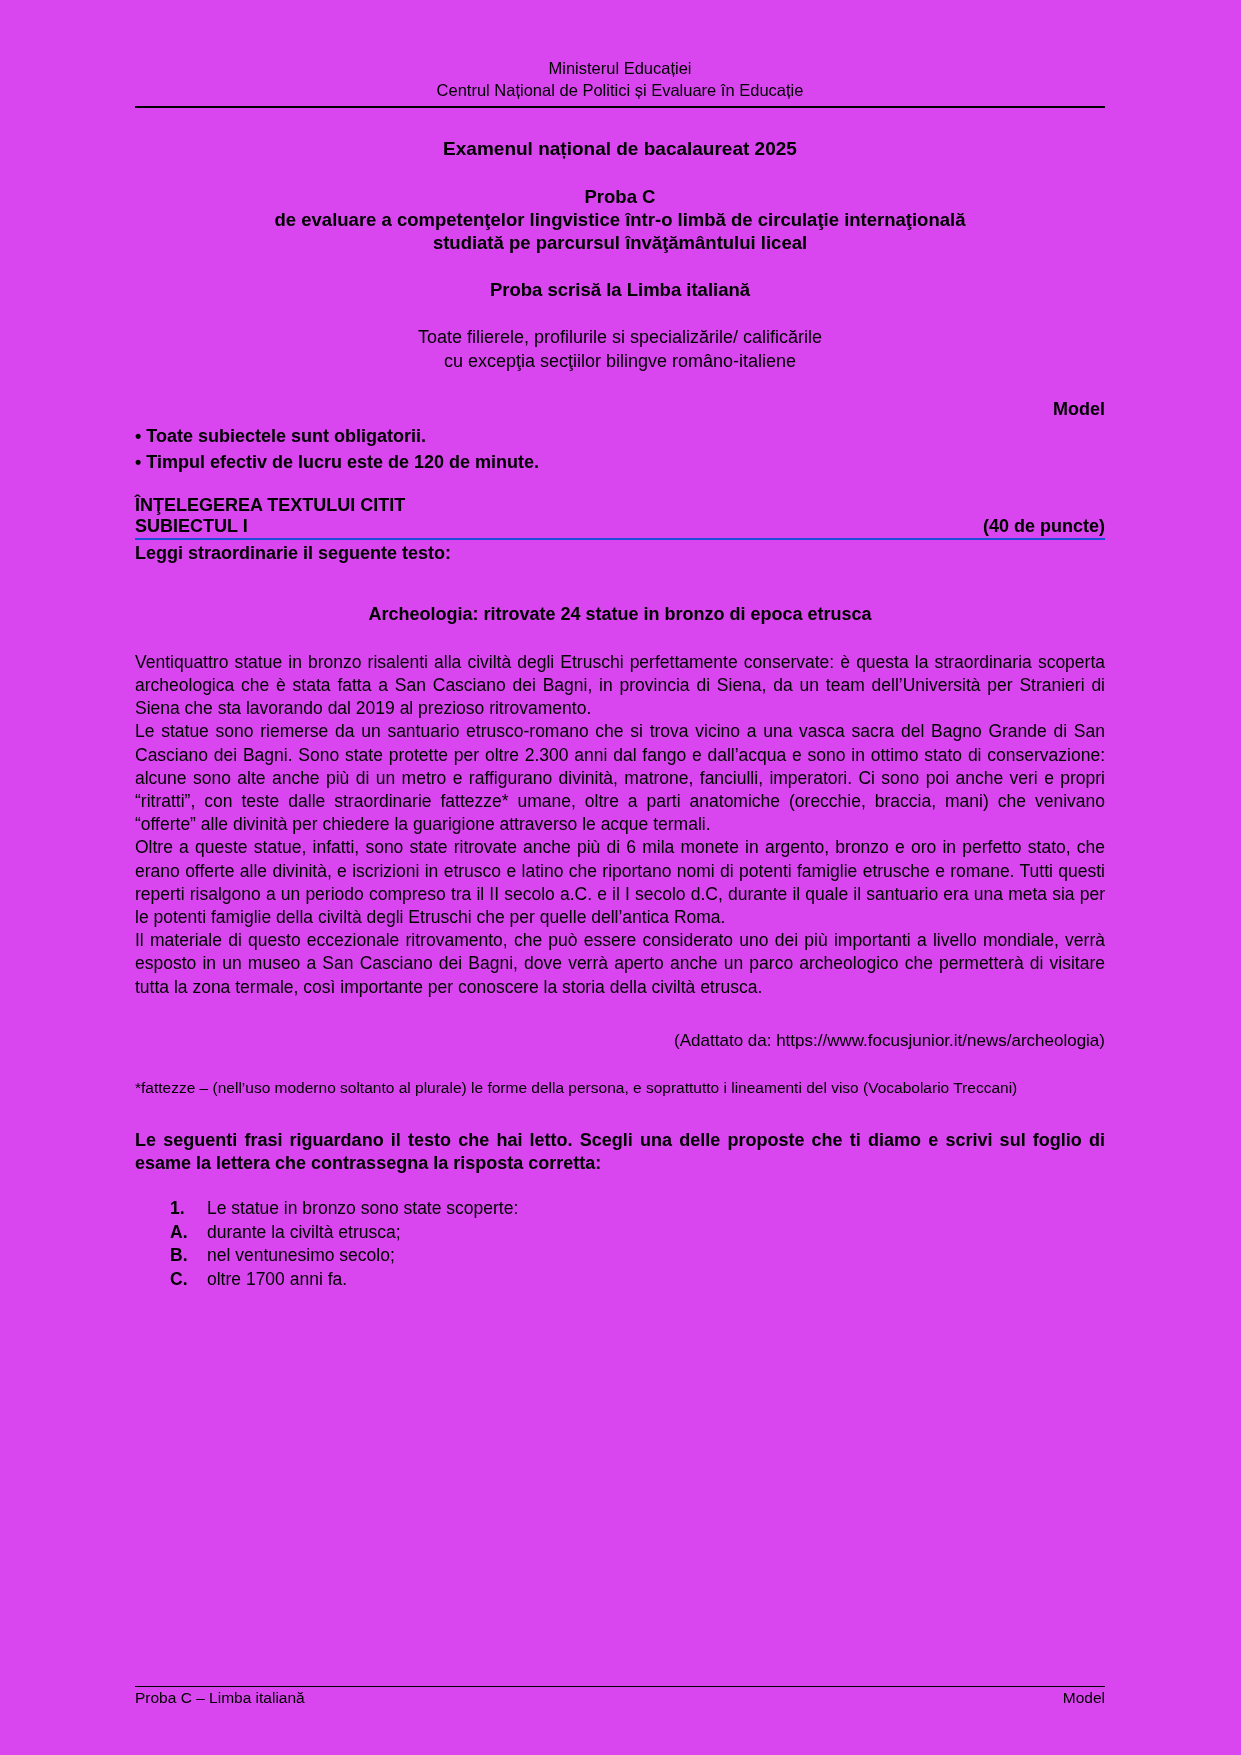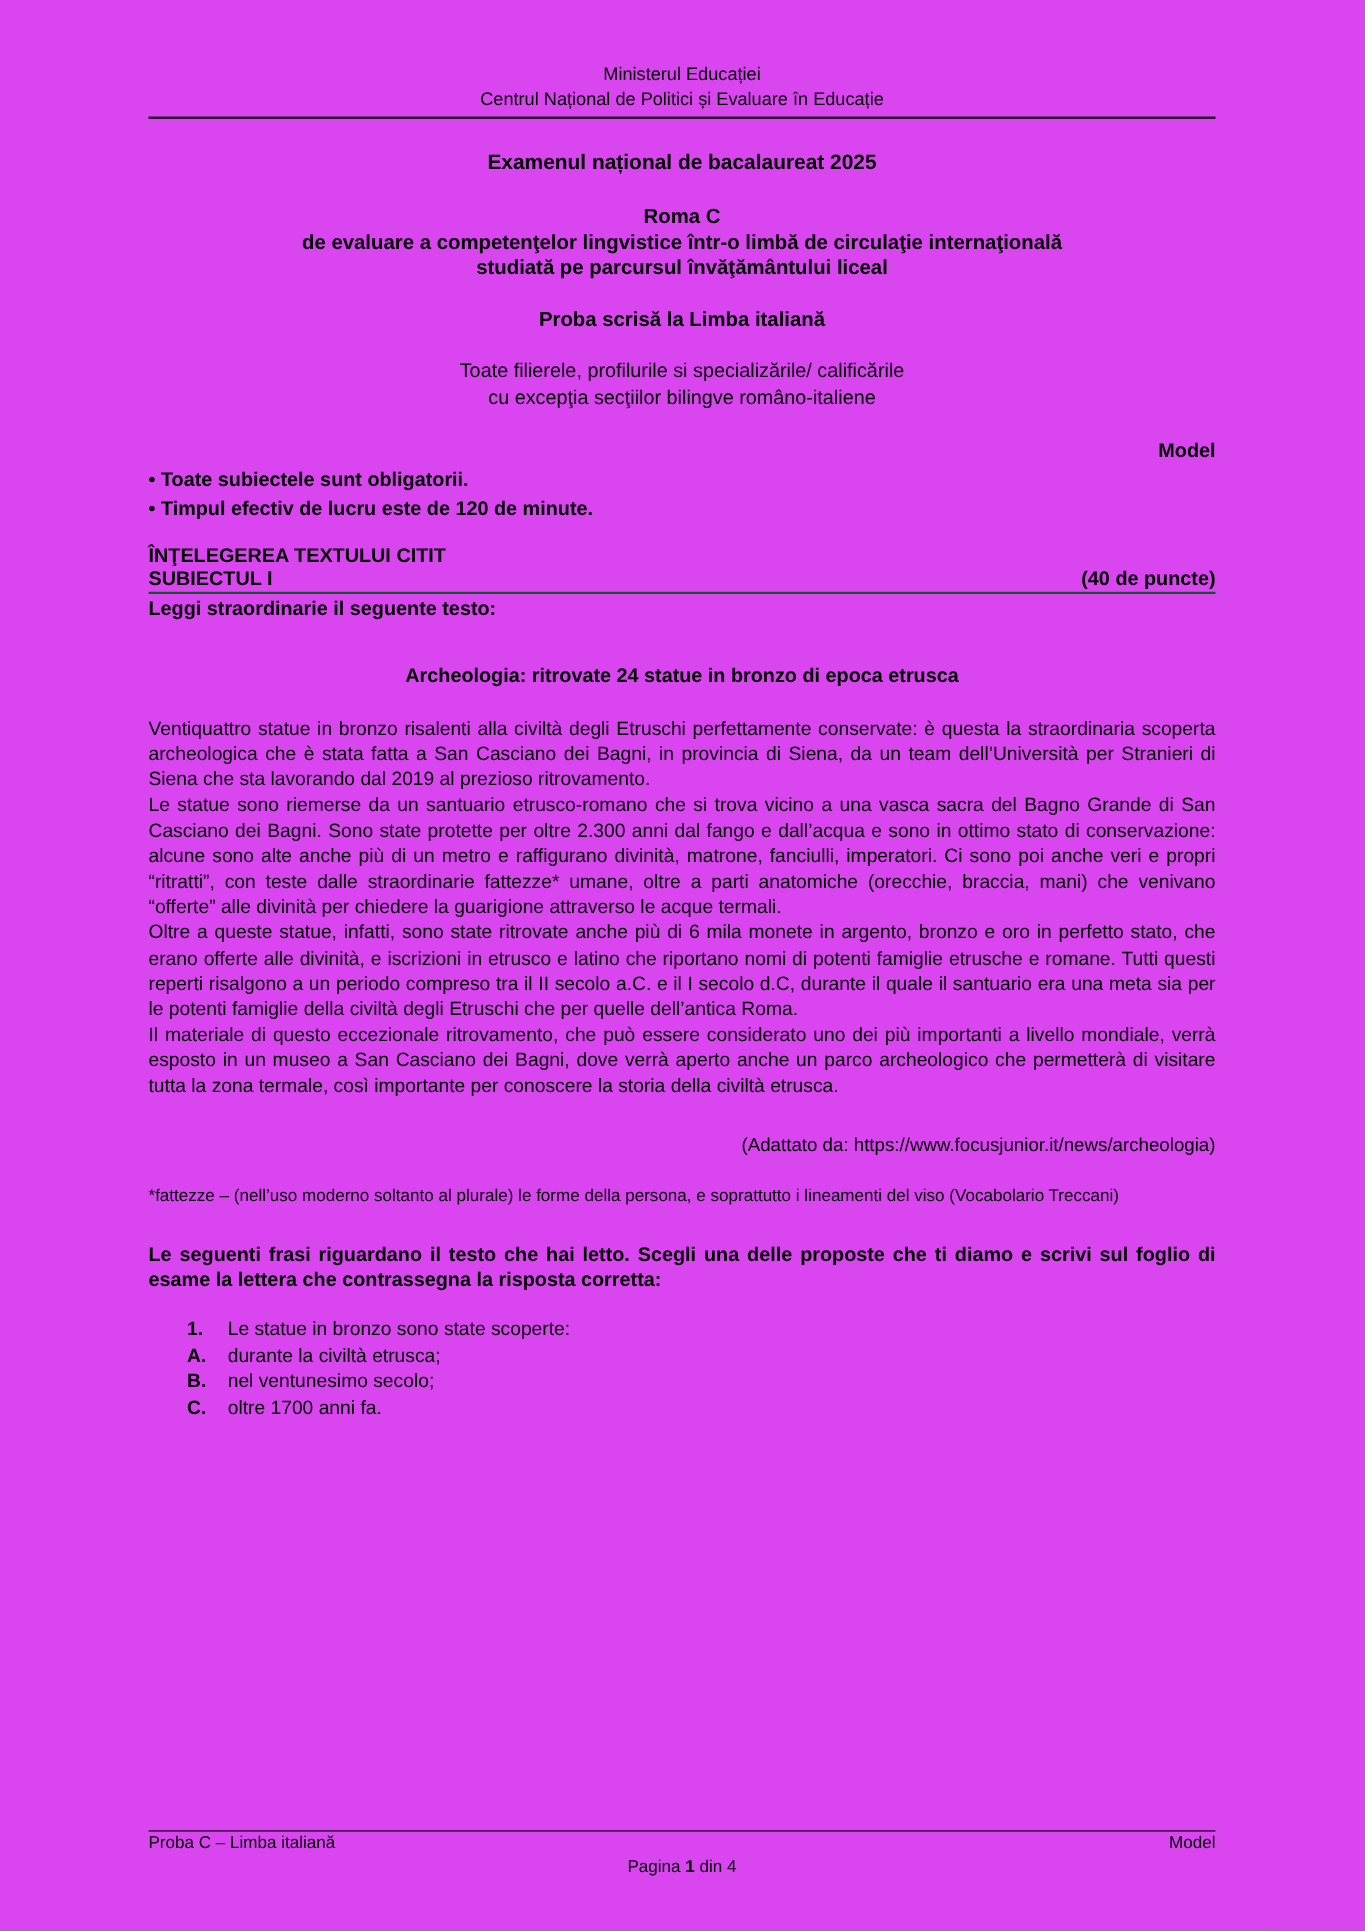--- a/index.html
+++ b/index.html
@@ -25,21 +25,21 @@
   .t-subject{ font-size: 18.5px; font-weight: bold; text-align: center; margin-top: 24px; }
   .t-track  { font-size: 18px; text-align: center; line-height: 1.35; margin-top: 24px; }
   .model-line { font-size: 18px; font-weight: bold; text-align: right; margin-top: 26px; }
 
   .bullets { margin-top: 4px; font-size: 18px; font-weight: bold; line-height: 1.4; }
 
   .section-heading { margin-top: 20px; font-size: 18px; font-weight: bold; }
   .subiect-row {
     display: flex; justify-content: space-between;
     font-size: 18px; font-weight: bold;
-    border-bottom: 2px solid #14532d;
+    border-bottom: 2px solid #1d4ed8;
     padding-bottom: 1px;
   }
   .lead { font-size: 18px; font-weight: bold; margin-top: 3px; }
 
   .article-title { font-size: 18px; font-weight: bold; text-align: center; margin-top: 40px; }
 
   .article-body { margin-top: 26px; font-size: 17.5px; line-height: 23.2px; text-align: justify; }
   .article-body p { margin: 0; }
 
   .source { margin-top: 32px; font-size: 17px; text-align: right; }
@@ -67,21 +67,21 @@
 
 <div class="page">
 
   <header class="hdr">
     <div>Ministerul Educației</div>
     <div>Centrul Național de Politici și Evaluare în Educație</div>
   </header>
   <div class="hdr-rule"></div>
 
   <div class="t-exam">Examenul național de bacalaureat 2025</div>
-  <div class="t-proba">Roma C</div>
+  <div class="t-proba">Proba C</div>
   <div class="t-desc">de evaluare a competenţelor lingvistice într-o limbă de circulaţie internaţională</div>
   <div class="t-desc">studiată pe parcursul învăţământului liceal</div>
   <div class="t-subject">Proba scrisă la Limba italiană</div>
   <div class="t-track">
     <div>Toate filierele, profilurile si specializările/ calificările</div>
     <div>cu excepţia secţiilor bilingve româno-italiene</div>
   </div>
 
   <div class="model-line">Model</div>
 
@@ -130,18 +130,15 @@
       <span>oltre 1700 anni fa.</span>
     </div>
   </div>
 
   <footer class="doc-footer">
     <div class="footer-rule"></div>
     <div class="footer-row">
       <span>Proba C – Limba italiană</span>
       <span>Model</span>
     </div>
-    <div class="footer-page">
-      <span>Pagina </span><span class="num">1</span><span> din 4</span>
-    </div>
   </footer>
 
 </div>
 
 </body></html>

